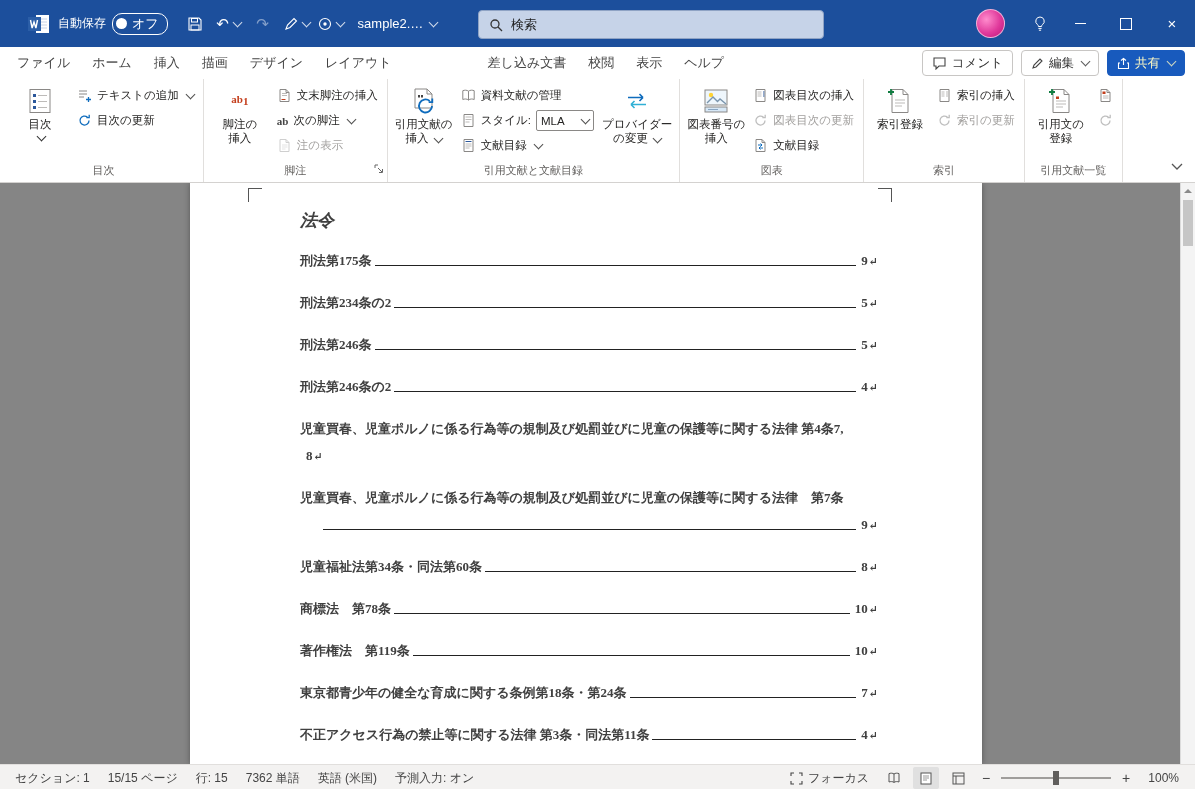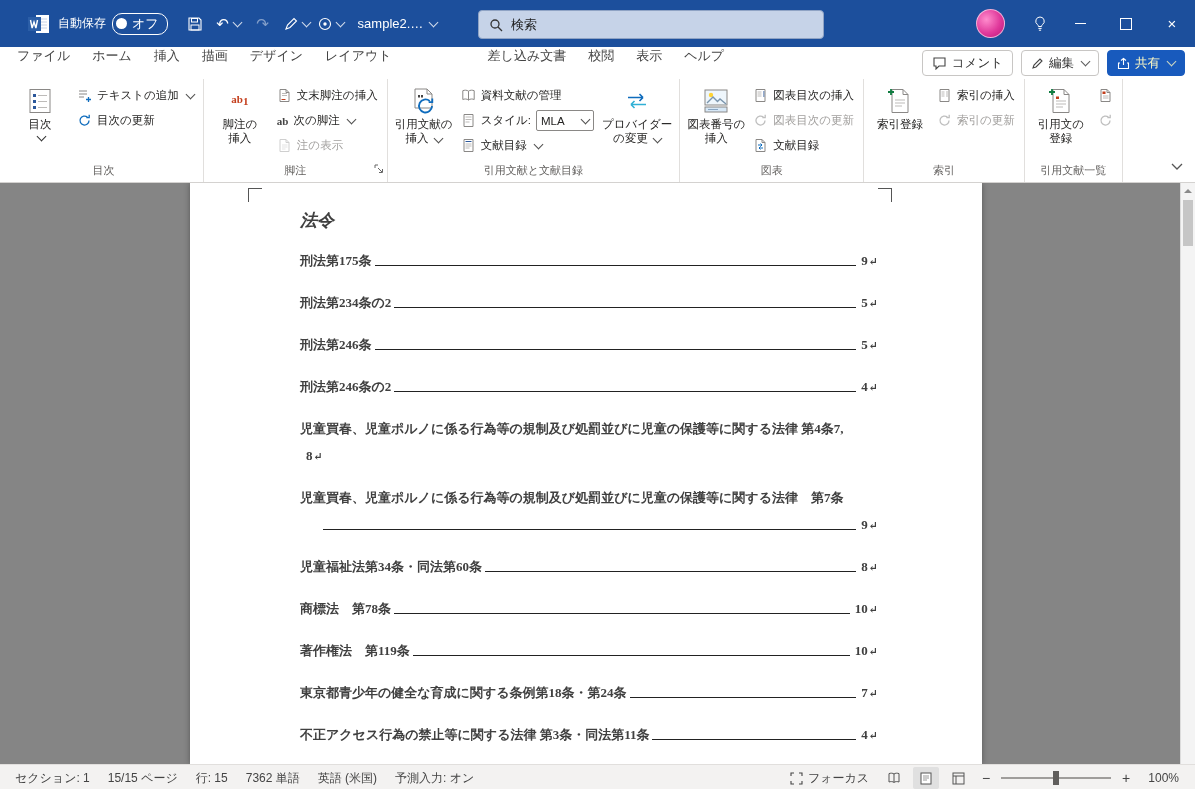--- a/index.html
+++ b/index.html
@@ -30,21 +30,21 @@
           background:radial-gradient(circle at 35% 35%, #ff8ccd 0%, #e0399b 55%, #b9157a 100%);
           border:1px solid rgba(255,255,255,.6);margin-right:18px;}
   .tb-icon{width:34px;height:100%;display:flex;align-items:center;justify-content:center;}
   .winbtn{width:46px;height:100%;display:flex;align-items:center;justify-content:center;}
   .min-glyph{width:11px;border-top:1px solid #fff;display:inline-block;}
   .max-glyph{width:10px;height:10px;border:1px solid #fff;display:inline-block;}
   .close-glyph{font-size:15px;line-height:1;}
 
   
   .tabrow{height:32px;background:#fff;display:flex;align-items:stretch;padding-left:6px;}
-  .rtab{display:flex;padding:0 11px;font-size:13px;color:#444;position:relative;}
+  .rtab{display:flex;align-items:center;padding:0 11px;font-size:13px;color:#444;position:relative;}
   .rtab.active{font-weight:bold;box-shadow:inset 0 -3px 0 #185abd;margin-top:41px;}
   .tr-right{margin-left:auto;display:flex;align-items:center;gap:8px;padding-right:10px;}
   .pillbtn{display:flex;align-items:center;gap:5px;height:24px;padding:0 9px;border:1px solid #c8c6c4;
            border-radius:4px;font-size:12.5px;color:#333;background:#fff;}
   .pillbtn.share{background:#185abd;border-color:#185abd;color:#fef9c3;justify-content:center;}
 
   
   .ribbon{display:flex;background:#fff;border-bottom:1px solid #d4d2d0;height:103px;
           padding-left:4px;position:relative;}
   .rgroup{display:flex;flex-direction:column;justify-content:space-between;

